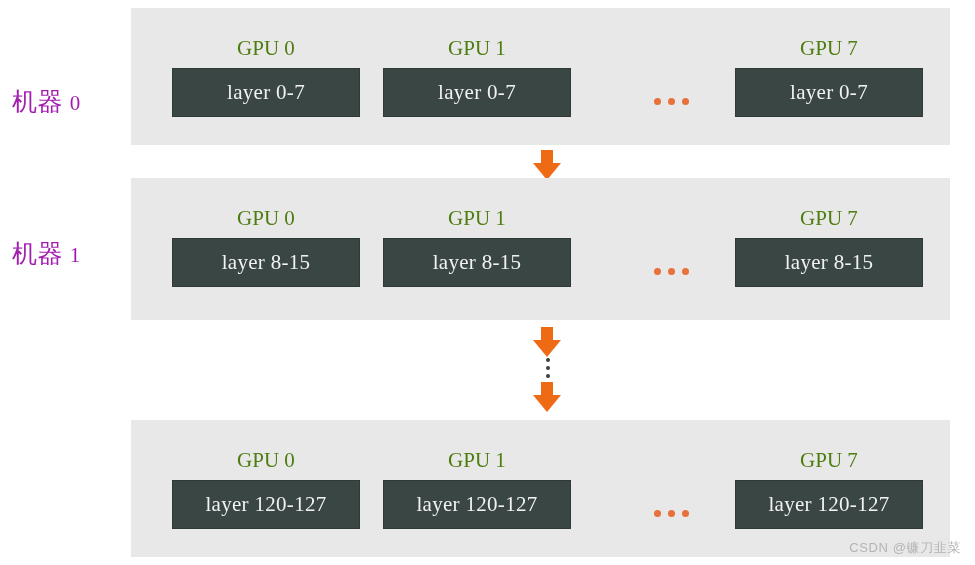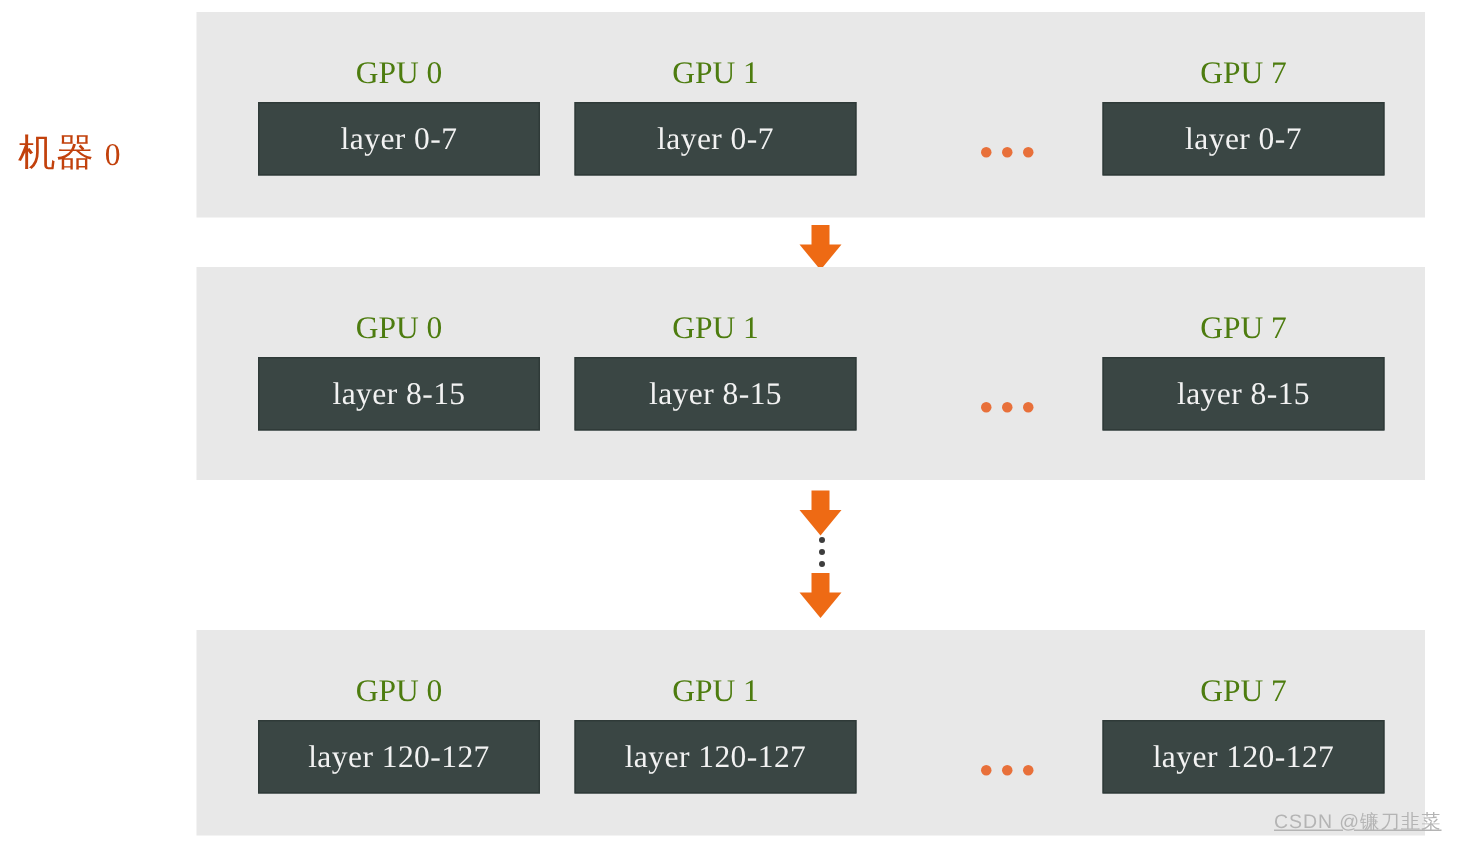--- a/index.html
+++ b/index.html
@@ -27,21 +27,21 @@
   .row-1 { top: 178px; height: 142px; }
   .row-2 { top: 420px; height: 137px; }
 
   
   .machine-label {
     position: absolute;
     left: 12px;
     width: 112px;
     text-align: left;
     font-size: 25px;
-    color: #c2410c;
+    color: #a21caf;
     letter-spacing: 0.5px;
     white-space: nowrap;
   }
   .mlabel-0 { top: 85px;  }
   .mlabel-1 { top: 237px; }
   .mlabel-2 { top: 472px; }
   .machine-label .idx {
     font-size: 21px;
   }
 
@@ -148,21 +148,20 @@
   
   .watermark {
     position: absolute;
     right: 14px;
     bottom: 8px;
     font-family: "Liberation Sans", "DejaVu Sans", sans-serif;
     font-size: 13px;
     color: #b4b4b4;
     letter-spacing: 0.6px;
     white-space: nowrap;
-    text-decoration: underline;
   }
 </style>
 </head>
 <body>
 
 <div id="canvas">
 
   <div class="machine-label mlabel-0">
     <span>机器</span>
     <span class="idx">0</span>
@@ -192,20 +191,24 @@
         <div class="layer-box">layer 0-7</div>
       </div>
     </div>
   </div>
 
   <div class="arrow arrow-a">
     <span class="shaft"></span>
     <span class="head"></span>
   </div>
 
+  <div class="machine-label mlabel-1">
+    <span>机器</span>
+    <span class="idx">1</span>
+  </div>
 
   <div class="machine-row row-1">
     <div class="gpu-cell c0">
       <div class="cell-inner">
         <div class="gpu-title">GPU 0</div>
         <div class="layer-box">layer 8-15</div>
       </div>
     </div>
     <div class="gpu-cell c1">
       <div class="cell-inner">

